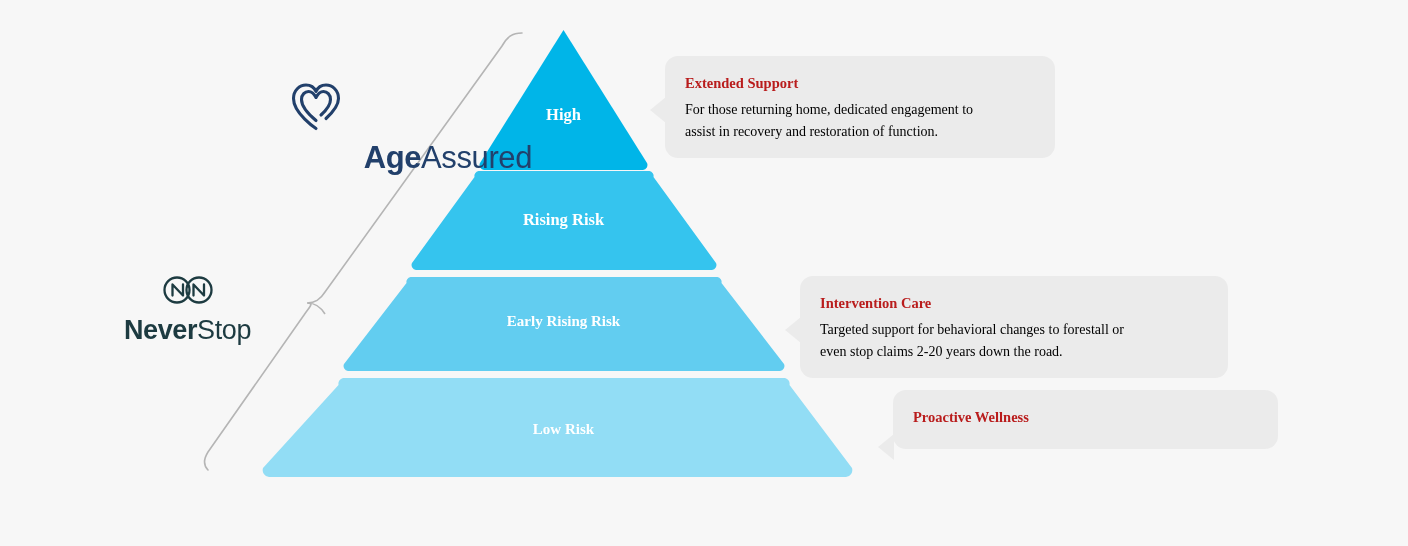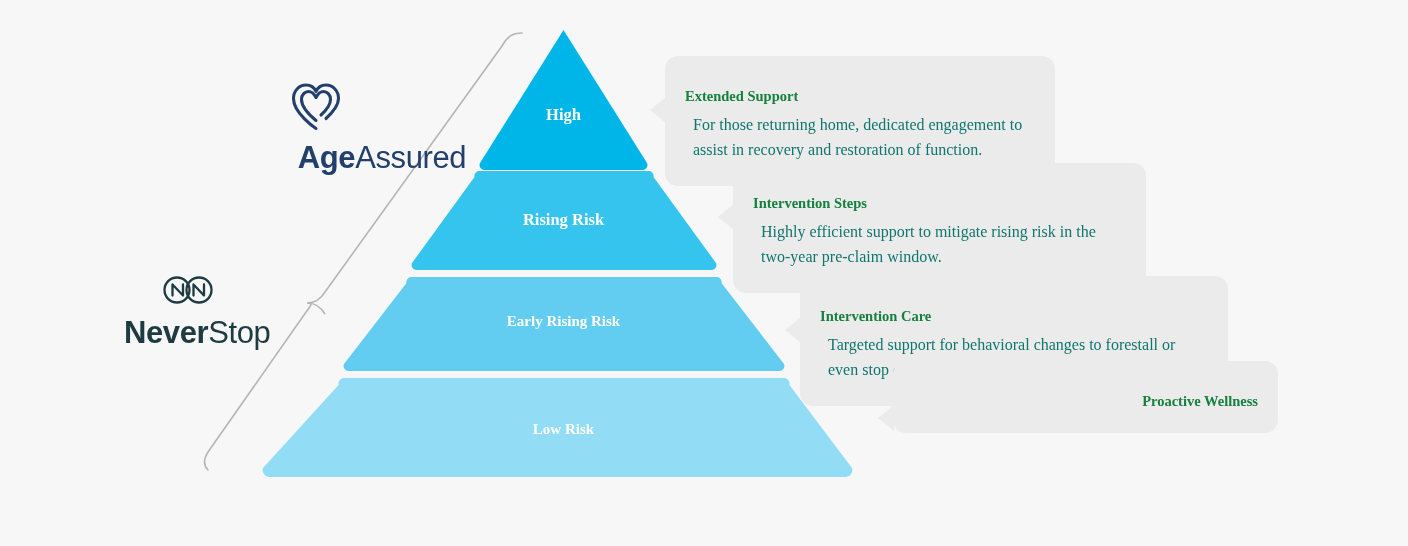--- a/index.html
+++ b/index.html
@@ -20,21 +20,21 @@
     width: 1408px;
     height: 546px;
   }
   .abs { position: absolute; }
 
   
   #logo-ageassured {
     left: 232px;
     top: 78px;
     width: 300px;
-    text-align: center;
+    text-align: right;
   }
   #logo-ageassured .mark {
     display: block;
     margin: 0 0 8px 53px;
   }
   .wordmark {
     font-family: "Liberation Sans", sans-serif;
     font-size: 31px;
     letter-spacing: -0.4px;
     color: #22406b;
@@ -47,21 +47,21 @@
   #logo-neverstop {
     left: 124px;
     top: 272px;
     width: 260px;
   }
   #logo-neverstop .mark {
     display: block;
     margin: 0 0 9px 38px;
   }
   #logo-neverstop .wordmark {
-    font-size: 31px;
+    font-size: 27px;
     color: #1d3b41;
   }
 
   
   #pyramid-svg {
     left: 250px;
     top: 25px;
   }
   .tier-label {
     font-family: "Liberation Serif", serif;
@@ -91,40 +91,40 @@
     left: -15px;
     width: 0; height: 0;
     border-top: 13px solid transparent;
     border-bottom: 13px solid transparent;
     border-right: 16px solid #ebebeb;
   }
   .callout-title {
     font-family: "Liberation Serif", serif;
     font-weight: bold;
     font-size: 14.5px;
-    color: #15803d;
-    margin: 17px 0 7px 0;
+    color: #b91c1c;
+    margin: 4px 0 7px 0;
     line-height: 1.2;
   }
   .callout-body {
     font-family: "Liberation Serif", serif;
-    font-size: 16px;
-    color: #0f766e;
-    margin: 8px;
+    font-size: 14px;
+    color: #000000;
+    margin: 0;
     line-height: 1.52;
     white-space: pre-line;
   }
 
   #callout-0 { left: 665px; top: 56px;  width: 390px; }
   #callout-0 .tail { top: 41px; }
   #callout-1 { left: 733px; top: 163px; width: 413px; }
   #callout-1 .tail { top: 41px; }
   #callout-2 { left: 800px; top: 276px; width: 428px; }
   #callout-2 .tail { top: 41px; }
-  #callout-3 { left: 893px; top: 361px; width: 385px; text-align: right; }
+  #callout-3 { left: 893px; top: 390px; width: 385px; }
   #callout-3 .tail { top: 44px; }
 </style>
 </head>
 <body>
 
 <div id="stage">
 
   <svg class="abs" id="brace-svg" width="360" height="470" viewBox="0 0 360 470">
     <path d="M 332 13
              C 322 13, 317 17, 312 26
@@ -195,26 +195,20 @@
     </div>
   </div>
 
   <div class="abs callout" id="callout-0">
     <span class="tail"></span>
     <p class="callout-title">Extended Support</p>
     <p class="callout-body">For those returning home, dedicated engagement to
 assist in recovery and restoration of function.</p>
   </div>
 
-  <div class="abs callout" id="callout-1">
-    <span class="tail"></span>
-    <p class="callout-title">Intervention Steps</p>
-    <p class="callout-body">Highly efficient support to mitigate rising risk in the
-two-year pre-claim window.</p>
-  </div>
 
   <div class="abs callout" id="callout-2">
     <span class="tail"></span>
     <p class="callout-title">Intervention Care</p>
     <p class="callout-body">Targeted support for behavioral changes to forestall or
 even stop claims 2-20 years down the road.</p>
   </div>
 
   <div class="abs callout" id="callout-3">
     <span class="tail"></span>

